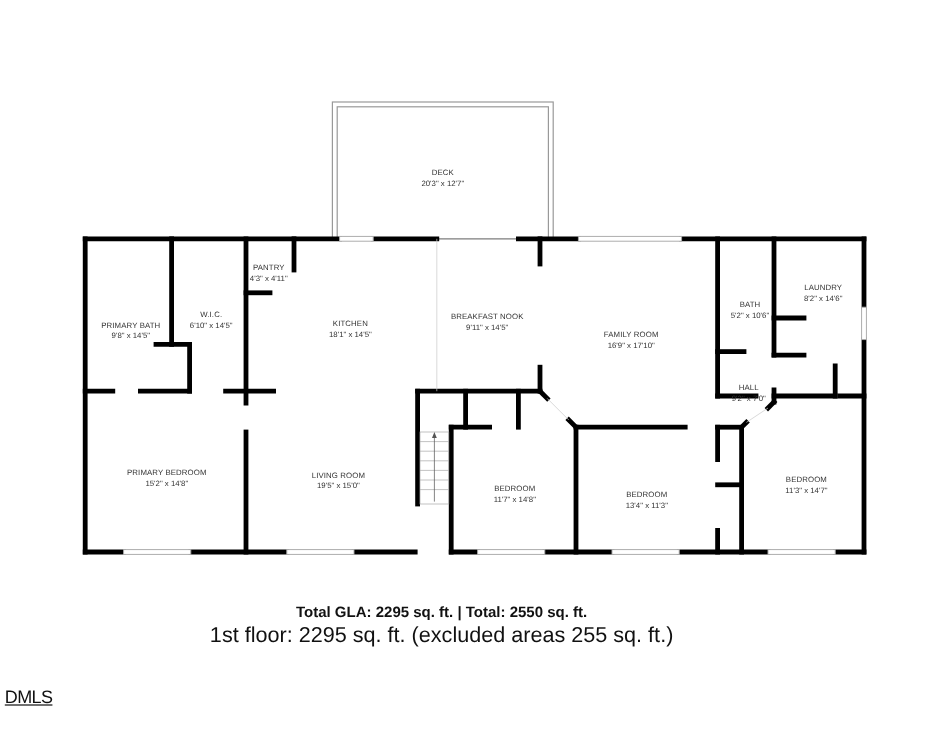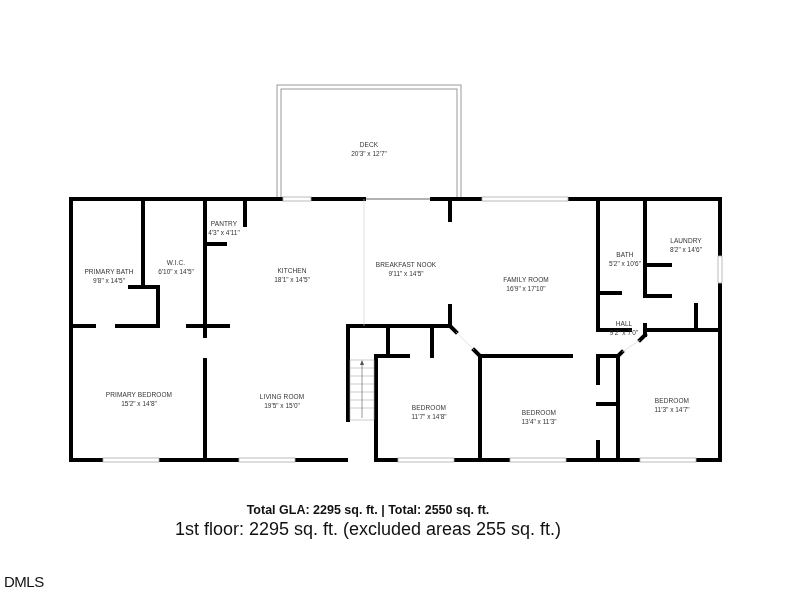--- a/index.html
+++ b/index.html
@@ -4,21 +4,21 @@
   <style>
     html, body { margin: 0; padding: 0; background: #ffffff; }
     body { width: 792px; height: 612px; position: relative; overflow: hidden; font-family: "Liberation Sans", sans-serif; }
     #plan { position: absolute; left: 0; top: 0; }
     .room-label { position: absolute; text-align: center; color: #333333; font-size: 6.5px; line-height: 9px; white-space: nowrap; transform: translateX(-50%); }
     .room-label .nm { display: block; letter-spacing: 0.1px; }
     .room-label .dm { display: block; }
     .totals { position: absolute; left: 0; width: 712px; top: 502px; text-align: center; color: #111; margin-left: 12px; }
     .totals .gla { font-size: 12.5px; font-weight: bold; line-height: 16px; }
     .totals .floor { font-size: 18px; line-height: 16px; margin-top: 3px; }
-    .watermark { position: absolute; left: 4px; top: 573px; font-size: 15px; color: #111; letter-spacing: -0.5px; font-family: "Liberation Sans", sans-serif; }
+    .watermark { position: absolute; left: 4px; top: 573px; font-size: 15px; color: #111; letter-spacing: -0.5px; font-family: "Liberation Sans", sans-serif; text-decoration: underline; }
   </style>
 </head>
 <body>
 
 <svg id="plan" width="792" height="612" viewBox="0 0 792 612" xmlns="http://www.w3.org/2000/svg">
 
   <g fill="none" stroke="#999" stroke-width="1">
     <rect x="277" y="85" width="184" height="114"></rect>
     <rect x="281" y="89" width="176" height="110"></rect>
   </g>

